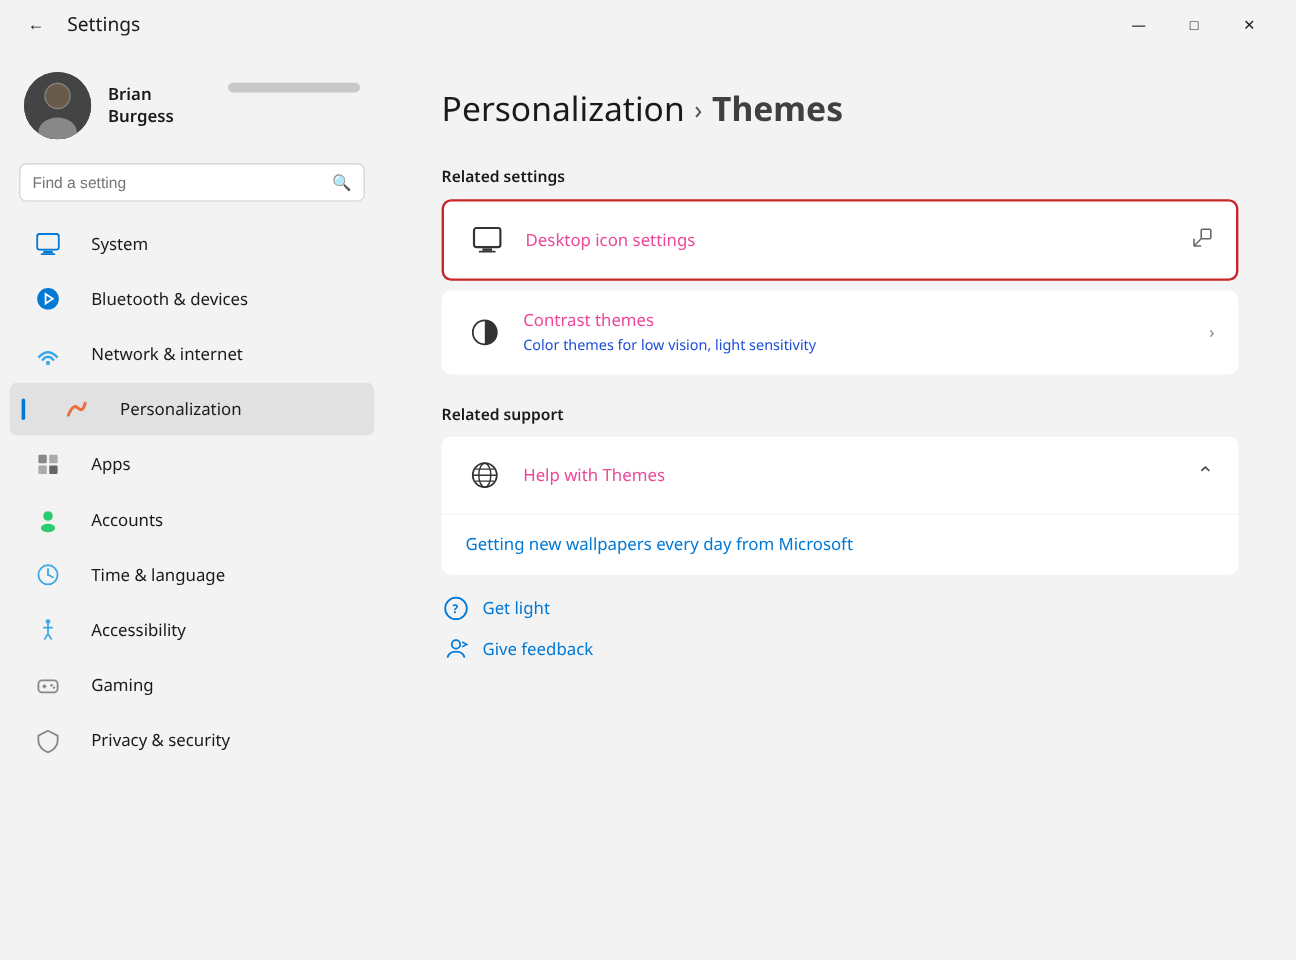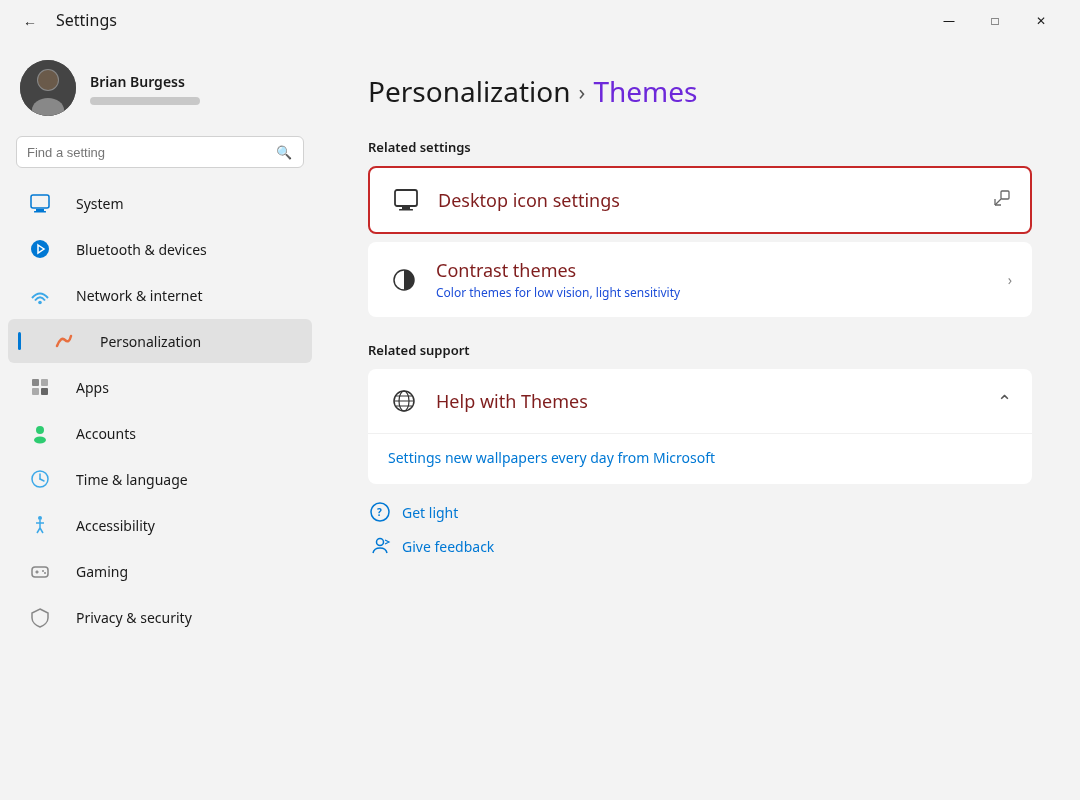--- a/index.html
+++ b/index.html
@@ -78,21 +78,21 @@
     }
     .user-avatar {
       width: 56px; height: 56px;
       border-radius: 50%;
       background: #555;
       overflow: hidden;
       flex-shrink: 0;
       display: flex; align-items: center; justify-content: center;
     }
     .user-avatar svg { width: 56px; height: 56px; }
-    .user-info { display: flex; flex-direction: column; gap: 6px; }
+    .user-info { display: flex; flex-direction: row; gap: 6px; }
     .user-name { font-size: 14px; font-weight: 600; color: #1a1a1a; }
     .user-bar {
       width: 110px; height: 8px;
       background: #c8c8c8;
       border-radius: 4px;
     }
 
     
     .search-box {
       margin: 0 16px 12px 16px;
@@ -161,22 +161,22 @@
       font-size: 28px;
       font-weight: 400;
       color: #1a1a1a;
     }
     .breadcrumb-sep {
       font-size: 22px;
       color: #555;
     }
     .breadcrumb-current {
       font-size: 28px;
-      font-weight: 400;
-      color: #6d28d9;
+      font-weight: 700;
+      color: #404040;
     }
 
     
     .section-label {
       font-size: 13px;
       font-weight: 600;
       color: #1a1a1a;
       margin-bottom: 10px;
     }
 
@@ -197,21 +197,21 @@
     }
     .settings-item:last-child { border-bottom: none; }
 
     .item-icon {
       width: 32px; height: 32px;
       display: flex; align-items: center; justify-content: center;
       flex-shrink: 0;
       font-size: 20px;
     }
     .item-text { flex: 1; }
-    .item-title { font-size: 18px; color: #7f1d1d; }
+    .item-title { font-size: 14px; color: #ec4899; }
     .item-subtitle { font-size: 12px; color: #1d4ed8; margin-top: 2px; }
     .item-chevron { color: #888; font-size: 14px; }
     .item-external { color: #888; font-size: 14px; }
 
     
     .support-section { margin-top: 24px; }
     .support-card { background: white; border-radius: 8px; overflow: hidden; margin-bottom: 8px; }
     .support-header {
       display: flex;
       align-items: center;
@@ -458,21 +458,21 @@
               <ellipse cx="14" cy="14" rx="5" ry="10" fill="none" stroke="#333" stroke-width="1.2"></ellipse>
               <line x1="4" y1="14" x2="24" y2="14" stroke="#333" stroke-width="1.2"></line>
               <line x1="6" y1="9" x2="22" y2="9" stroke="#333" stroke-width="1"></line>
               <line x1="6" y1="19" x2="22" y2="19" stroke="#333" stroke-width="1"></line>
             </svg>
           </div>
           <span class="item-title" style="flex:1;">Help with Themes</span>
           <span style="font-size:18px; color:#555;">⌃</span>
         </div>
         <div class="support-body">
-          <a class="support-link">Settings new wallpapers every day from Microsoft</a>
+          <a class="support-link">Getting new wallpapers every day from Microsoft</a>
         </div>
       </div>
     </div>
 
     <div class="bottom-links">
       <div class="bottom-link">
         <div class="bottom-link-icon">
           <svg width="22" height="22" viewBox="0 0 22 22">
             <circle cx="11" cy="11" r="9" fill="none" stroke="#0078d4" stroke-width="1.5"></circle>
             <text x="8" y="15" font-size="10" fill="#0078d4" font-weight="bold">?</text>

